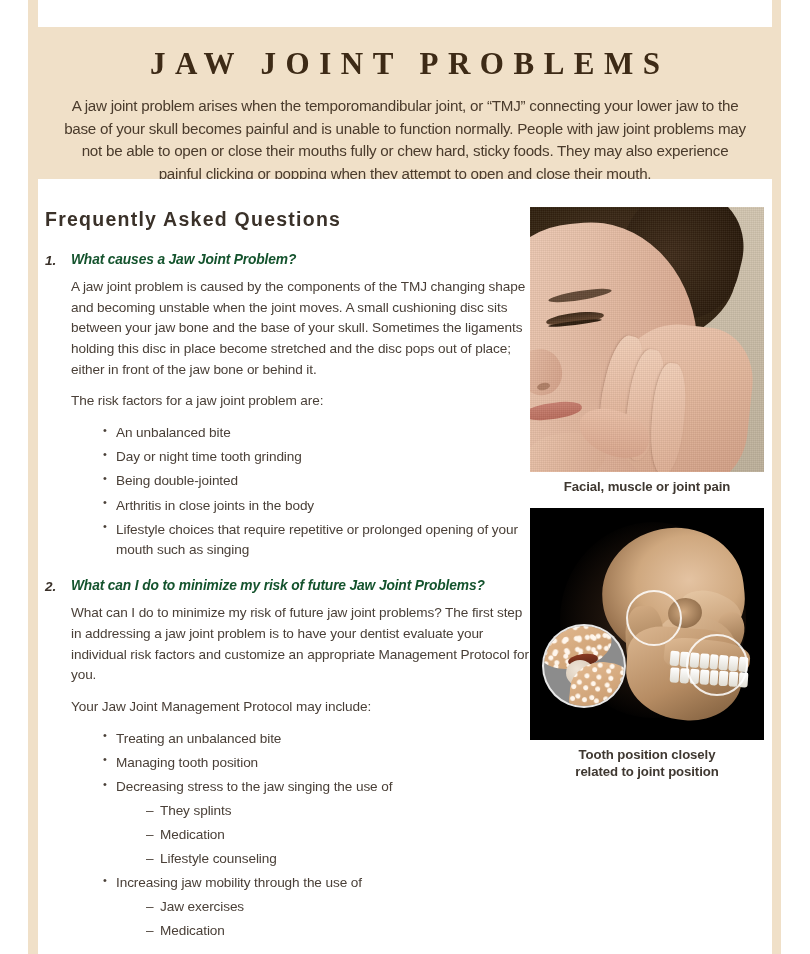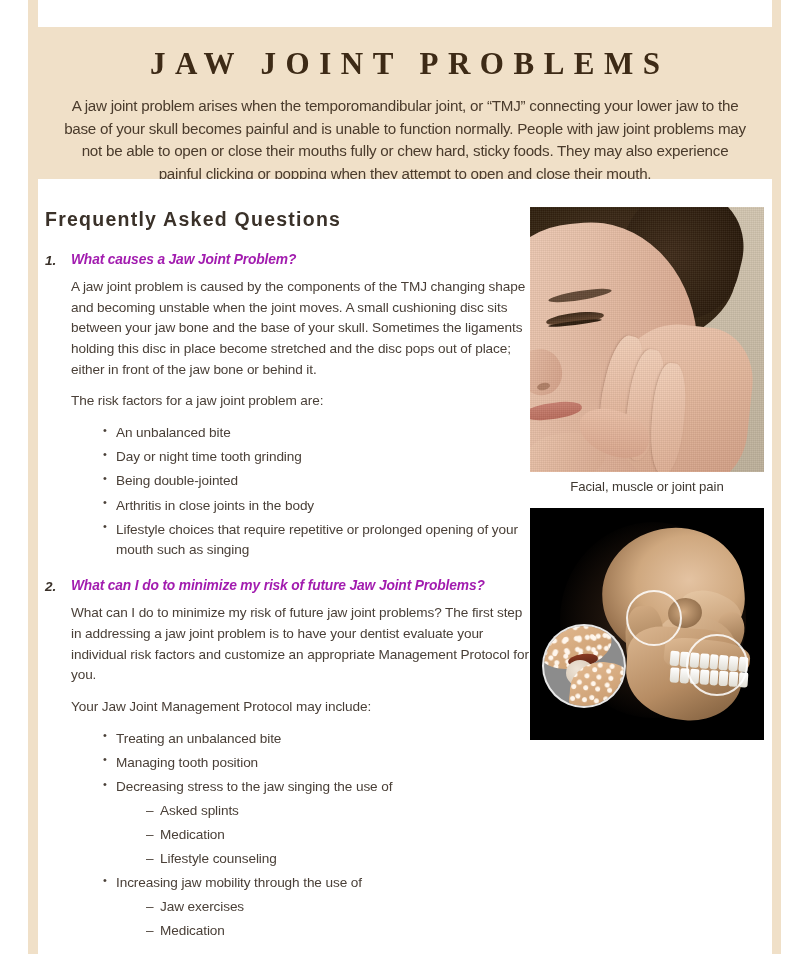--- a/index.html
+++ b/index.html
@@ -113,21 +113,21 @@
     font-style: italic;
     color: #3a3129;
     line-height: 1.34;
     padding-top: 1px;
   }
 
   .q-text {
     font-size: 13.8px;
     font-weight: 700;
     font-style: italic;
-    color: #a21caf;
+    color: #14532d;
     line-height: 1.34;
     letter-spacing: -0.15px;
   }
 
   .a-block { padding-left: 26px; }
 
   .a-para {
     font-size: 13.6px;
     line-height: 1.52;
     color: #4a4038;
@@ -186,20 +186,21 @@
   }
   .photo-frame.skull { height: 232px; }
 
   .caption {
     margin-top: 7px;
     text-align: center;
     font-size: 13.2px;
     line-height: 1.28;
     color: #3f3831;
     letter-spacing: -0.1px;
+    font-weight: bold;
   }
 
   
   .photo1 { background: #cfc2ae; }
   .p1-wall {
     position: absolute; inset: 0;
     background: linear-gradient(160deg,#d8cbb6 0%,#cabda7 55%,#bdb09a 100%);
   }
   .p1-hair {
     position: absolute; left: -46px; top: -34px;
@@ -477,21 +478,21 @@
         </div>
         <div class="a-block">
           <p class="a-para">What can I do to minimize my risk of future jaw joint problems? The first step in addressing a jaw joint problem is to have your dentist evaluate your individual risk factors and customize an appropriate Management Protocol for you.</p>
           <p class="a-para">Your Jaw Joint Management Protocol may include:</p>
           <ul class="bullets">
             <li>Treating an unbalanced bite</li>
             <li>Managing tooth position</li>
             <li>
               <span>Decreasing stress to the jaw singing the use of</span>
               <ul class="subbullets">
-                <li>Asked splints</li>
+                <li>They splints</li>
                 <li>Medication</li>
                 <li>Lifestyle counseling</li>
               </ul>
             </li>
             <li>
               <span>Increasing jaw mobility through the use of</span>
               <ul class="subbullets">
                 <li>Jaw exercises</li>
                 <li>Medication</li>
               </ul>
@@ -561,18 +562,22 @@
           </div>
           <div class="p2-circle p2-c-joint"></div>
           <div class="p2-circle p2-c-teeth"></div>
           <div class="p2-inset">
             <div class="p2-inset-bone-top"></div>
             <div class="p2-inset-disc"></div>
             <div class="p2-inset-cond"></div>
             <div class="p2-inset-bone-bot"></div>
           </div>
         </div>
+        <div class="caption">
+          <div>Tooth position closely</div>
+          <div>related to joint position</div>
+        </div>
       </div>
 
     </div>
 
   </div>
 </div>
 
 </body></html>

